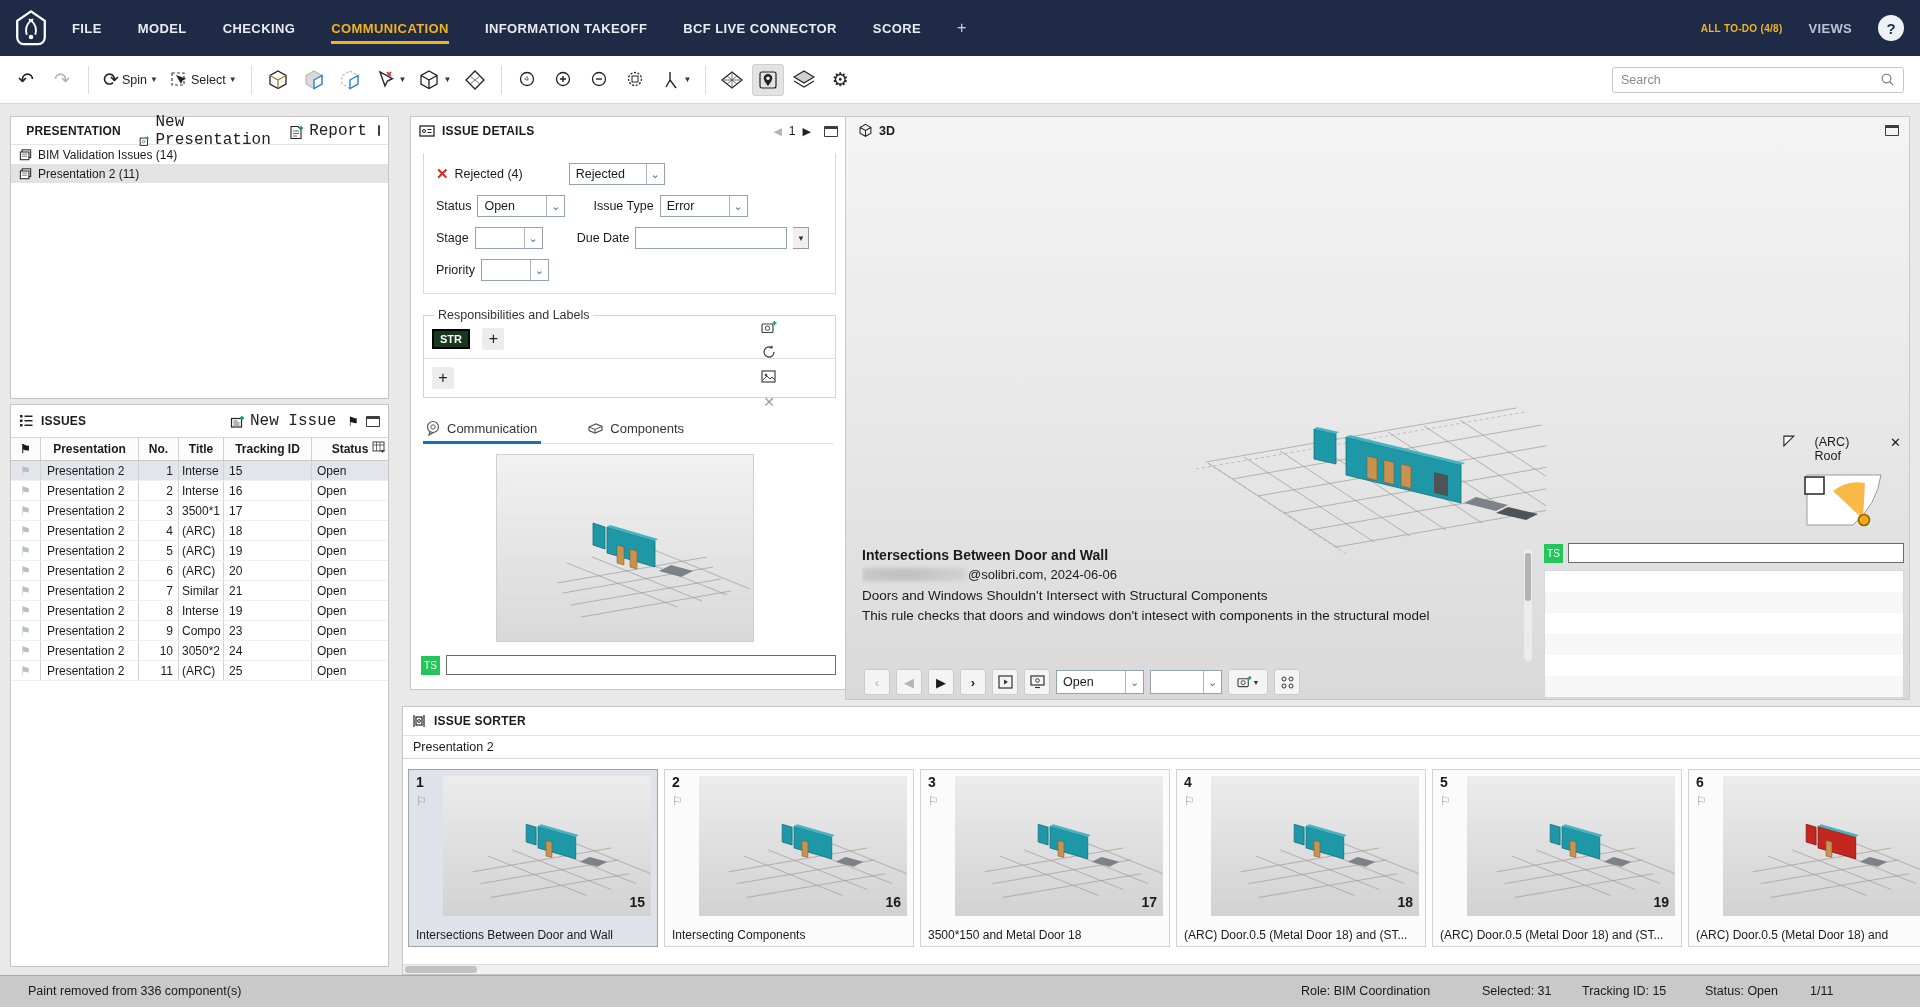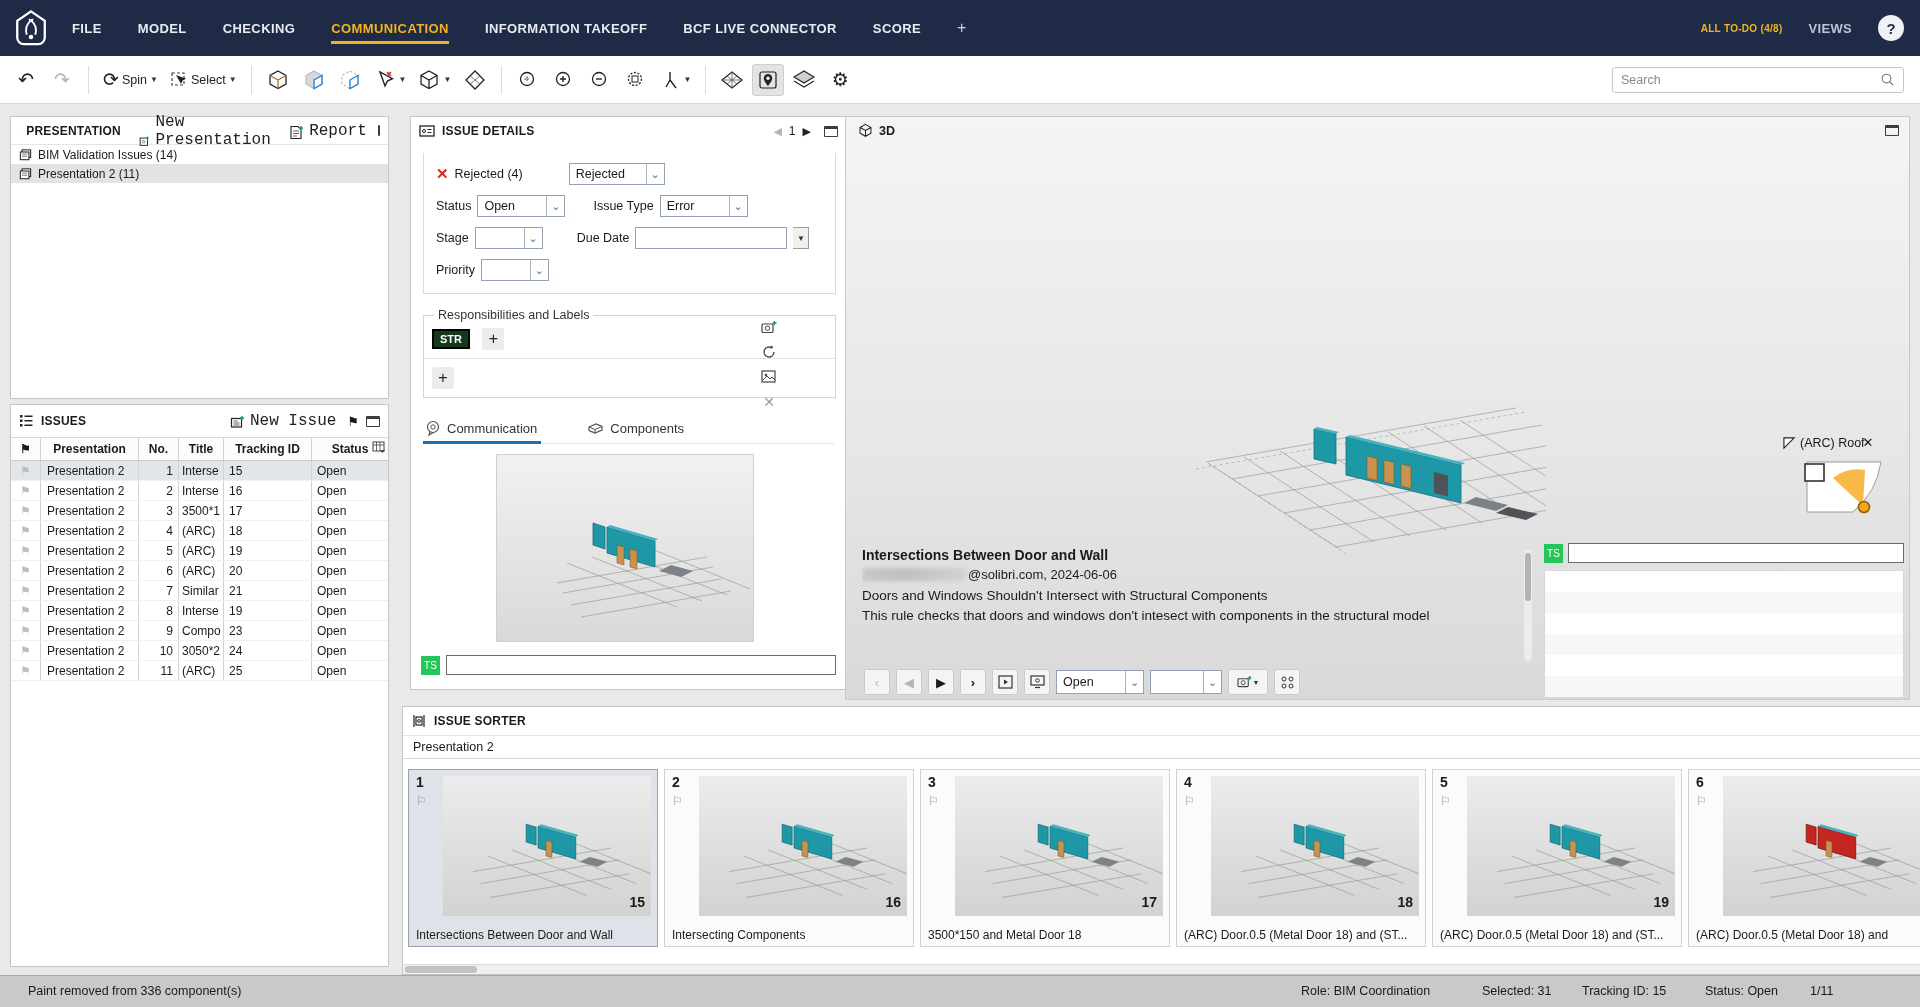--- a/index.html
+++ b/index.html
@@ -110,21 +110,21 @@
   .redact { display:inline-block; width:104px; height:13px; border-radius:2px; margin-right:2px;
     background:linear-gradient(90deg,#c9c9c9,#bfbfbf 40%,#d2d2d2); filter:blur(2px); }
   .slidetext .line { font-size:13.5px; line-height:20px; }
   .txtscroll { position:absolute; left:678px; top:432px; width:8px; height:112px; background:#ececec; border-radius:4px; }
   .txtscroll .th { position:absolute; top:4px; left:1px; width:6px; height:48px; background:#b3b3b3; border-radius:3px; }
   .slidebar { position:absolute; left:18px; top:552px; display:flex; align-items:center; gap:6px; }
   .sqbtn { width:26px; height:26px; border:1px solid #cbcbcb; background:#f4f4f4; border-radius:2px;
     display:flex; align-items:center; justify-content:center; font-size:13px; color:#1a1a1a; }
   .sqbtn.dis { color:#b5b5b5; }
   .miniplan { position:absolute; right:8px; top:318px; width:118px; }
-  .miniplan .mlabel { display:flex; align-items:flex-end; gap:4px; font-size:12.5px; }
+  .miniplan .mlabel { display:flex; align-items:flex-start; gap:19px; font-size:12.5px; }
   .comments { position:absolute; left:698px; top:426px; width:360px; }
   .commlist { margin-top:7px; background:#fff; border:1px solid #d8d8d8; height:128px; }
   .commlist .stripe { height:21px; }
   .commlist .stripe:nth-child(even) { background:#f7f7f7; }
   .commentry { display:flex; gap:5px; align-items:center; }
 
   
   .sorter { left:402px; top:602px; width:1659px; height:269px; overflow:hidden; }
   .groupband { height:24px; display:flex; align-items:center; padding:0 10px; font-size:12.5px;
     border-top:1px solid #e3e3e3; border-bottom:1px solid #d8d8d8; }

